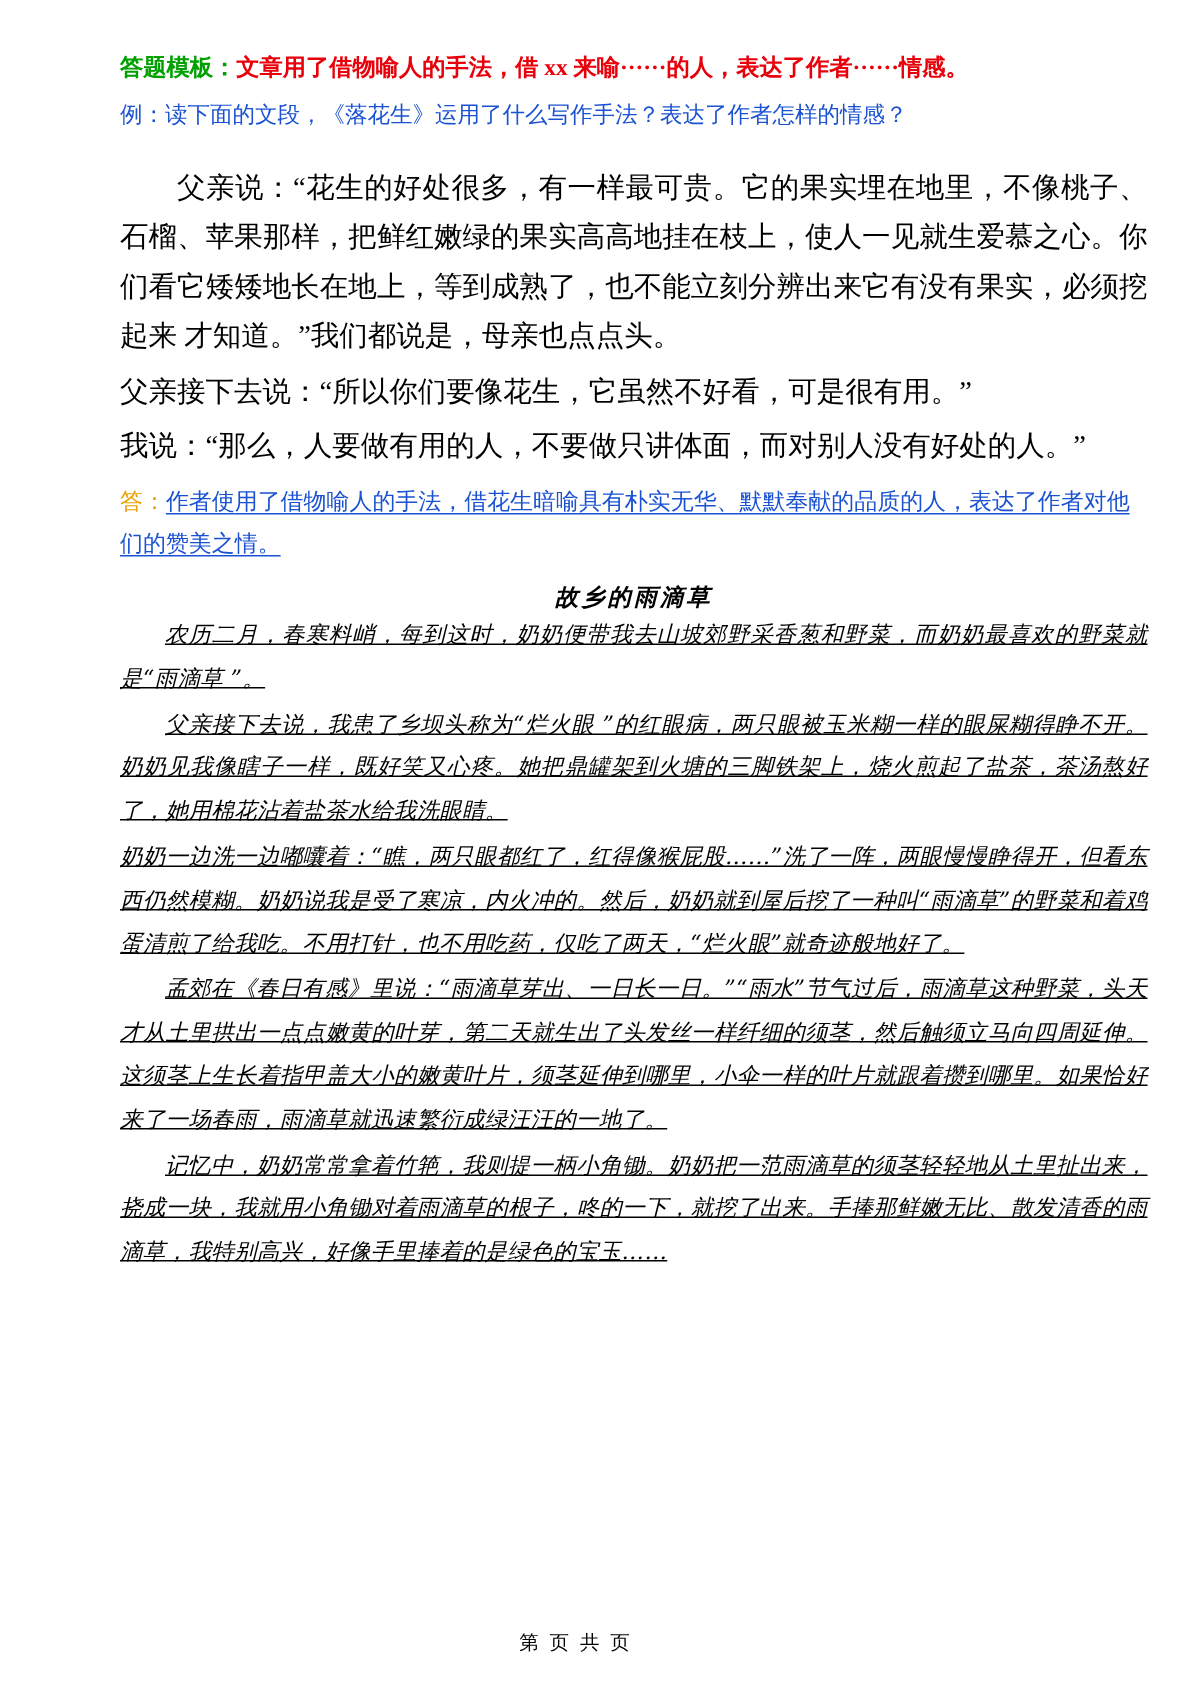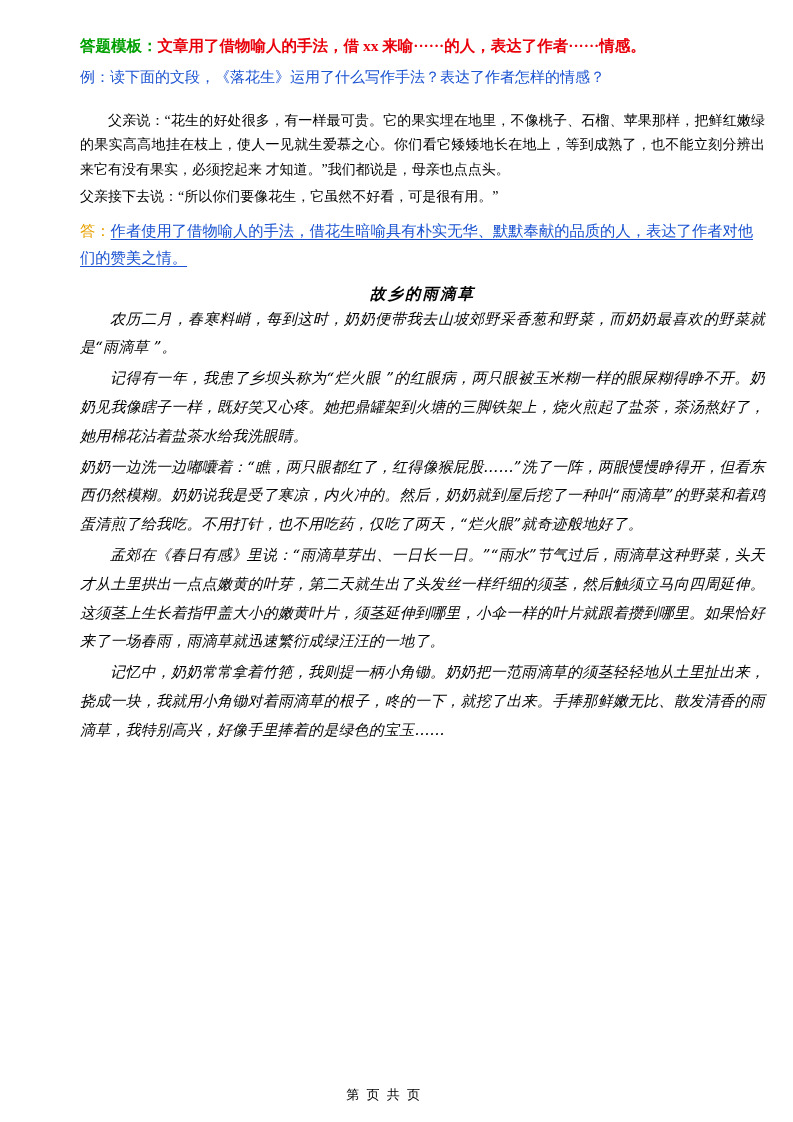--- a/index.html
+++ b/index.html
@@ -39,21 +39,21 @@
   }
   
   .example-line {
     font-size: 15px;
     line-height: 1.55;
     color: #1a52d1;
     margin-bottom: 19px;
   }
   
   .para {
-    font-size: 14px;
+    font-size: 19px;
     line-height: 1.75;
     text-align: justify;
     margin: 0 0 3px 0;
     color: #000;
   }
   .para.indent {
     text-indent: 2em;
   }
   
   .answer-wrap {
@@ -84,20 +84,21 @@
     font-style: italic;
     letter-spacing: 2px;
   }
   .art-para {
     font-size: 15px;
     line-height: 1.92;
     text-align: justify;
     font-style: italic;
     margin: 0 0 2px 0;
     letter-spacing: 0.2px;
+    text-decoration: underline;
   }
   .art-para.indent {
     text-indent: 2em;
   }
   
   .footer {
     position: absolute;
     left: 0;
     bottom: 18px;
     width: 768px;
@@ -114,29 +115,30 @@
 <div class="page">
 
   <div class="tmpl-line">
     <span class="tmpl-label">答题模板：</span><span class="tmpl-body">文章用了借物喻人的手法，借 xx 来喻······的人，表达了作者······情感。</span>
   </div>
 
   <div class="example-line">例：读下面的文段，《落花生》运用了什么写作手法？表达了作者怎样的情感？</div>
 
   <p class="para indent">父亲说：“花生的好处很多，有一样最可贵。它的果实埋在地里，不像桃子、石榴、苹果那样，把鲜红嫩绿的果实高高地挂在枝上，使人一见就生爱慕之心。你们看它矮矮地长在地上，等到成熟了，也不能立刻分辨出来它有没有果实，必须挖起来 才知道。”我们都说是，母亲也点点头。</p>
   <p class="para">父亲接下去说：“所以你们要像花生，它虽然不好看，可是很有用。”</p>
+  <p class="para">我说：“那么，人要做有用的人，不要做只讲体面，而对别人没有好处的人。”</p>
 
   <div class="answer-wrap">
     <span class="answer-label">答：</span><span class="answer-text">作者使用了借物喻人的手法，借花生暗喻具有朴实无华、默默奉献的品质的人，表达了作者对他们的赞美之情。</span>
   </div>
 
   <div class="article">
     <div class="article-title">故乡的雨滴草</div>
     <p class="art-para indent">农历二月，春寒料峭，每到这时，奶奶便带我去山坡郊野采香葱和野菜，而奶奶最喜欢的野菜就是“雨滴草 ”。</p>
-    <p class="art-para indent">记得有一年，我患了乡坝头称为“烂火眼 ”的红眼病，两只眼被玉米糊一样的眼屎糊得睁不开。奶奶见我像瞎子一样，既好笑又心疼。她把鼎罐架到火塘的三脚铁架上，烧火煎起了盐茶，茶汤熬好了，她用棉花沾着盐茶水给我洗眼睛。</p>
+    <p class="art-para indent">父亲接下去说，我患了乡坝头称为“烂火眼 ”的红眼病，两只眼被玉米糊一样的眼屎糊得睁不开。奶奶见我像瞎子一样，既好笑又心疼。她把鼎罐架到火塘的三脚铁架上，烧火煎起了盐茶，茶汤熬好了，她用棉花沾着盐茶水给我洗眼睛。</p>
     <p class="art-para">奶奶一边洗一边嘟囔着：“瞧，两只眼都红了，红得像猴屁股……”洗了一阵，两眼慢慢睁得开，但看东西仍然模糊。奶奶说我是受了寒凉，内火冲的。然后，奶奶就到屋后挖了一种叫“雨滴草”的野菜和着鸡蛋清煎了给我吃。不用打针，也不用吃药，仅吃了两天，“烂火眼”就奇迹般地好了。</p>
     <p class="art-para indent">孟郊在《春日有感》里说：“雨滴草芽出、一日长一日。”“雨水”节气过后，雨滴草这种野菜，头天才从土里拱出一点点嫩黄的叶芽，第二天就生出了头发丝一样纤细的须茎，然后触须立马向四周延伸。这须茎上生长着指甲盖大小的嫩黄叶片，须茎延伸到哪里，小伞一样的叶片就跟着攒到哪里。如果恰好来了一场春雨，雨滴草就迅速繁衍成绿汪汪的一地了。</p>
     <p class="art-para indent">记忆中，奶奶常常拿着竹筢，我则提一柄小角锄。奶奶把一范雨滴草的须茎轻轻地从土里扯出来，挠成一块，我就用小角锄对着雨滴草的根子，咚的一下，就挖了出来。手捧那鲜嫩无比、散发清香的雨滴草，我特别高兴，好像手里捧着的是绿色的宝玉……</p>
   </div>
 
 </div>
 
 <div class="footer">第 页 共  页</div>
 
 </body></html>

